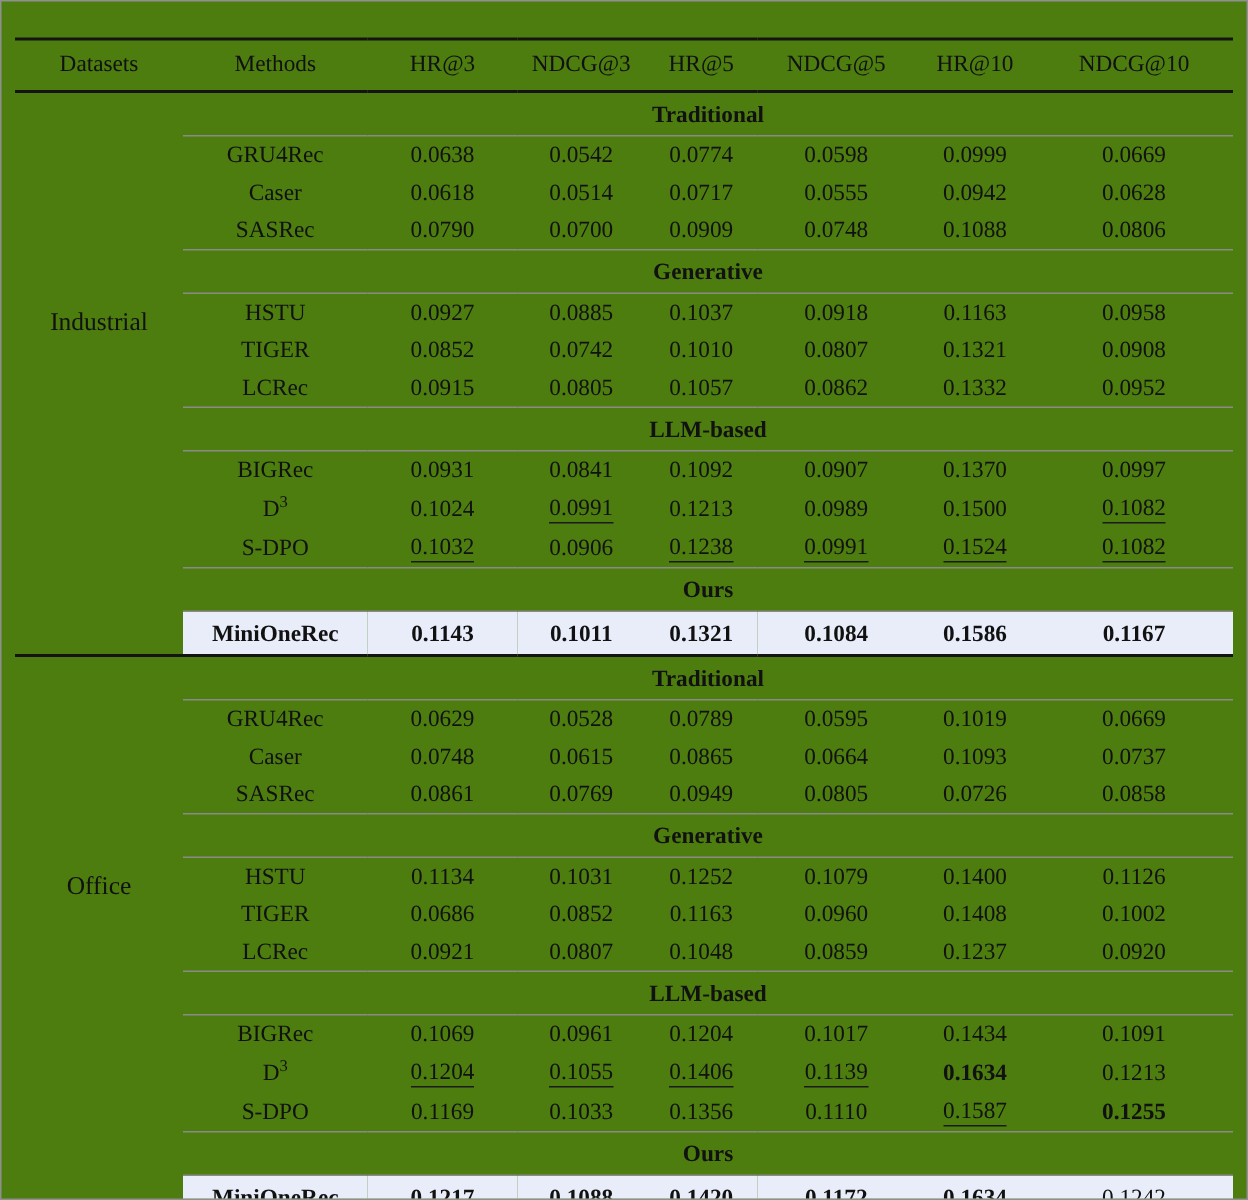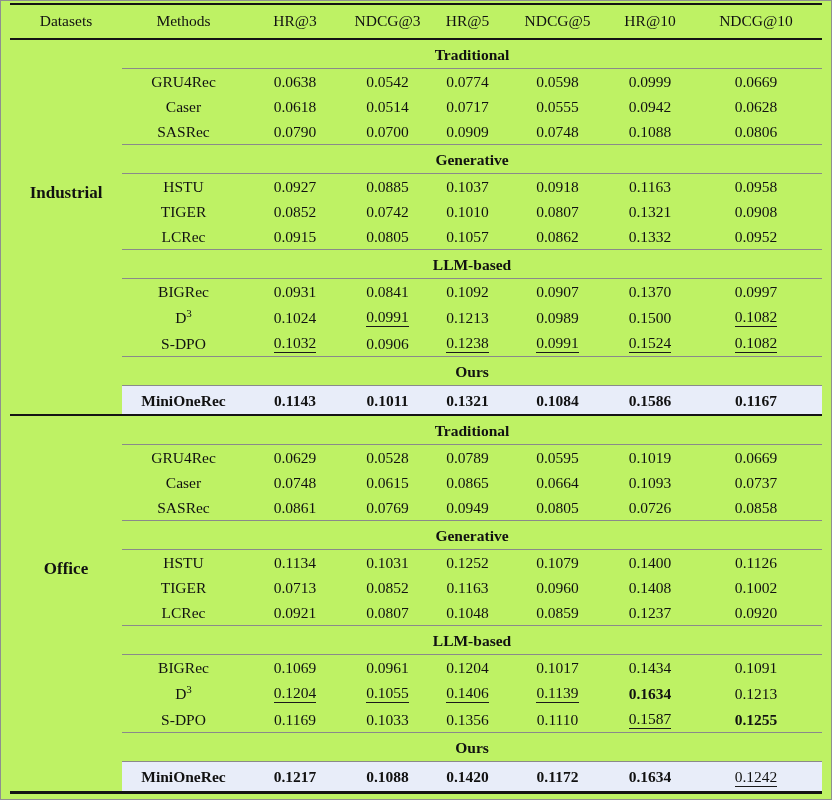--- a/index.html
+++ b/index.html
@@ -1,25 +1,25 @@
 <!DOCTYPE html>
 <html style="--hl: #e8edf9;"><head>
 <meta charset="utf-8">
 <style>
   html, body { margin: 0; padding: 0; background: #ffffff; }
   .page {
     position: relative;
     width: 832px; height: 800px;
     box-sizing: border-box;
-    background: #bef264;
+    background: #4d7c0f;
     border: 1px solid #8f8f8f;
     overflow: hidden;
     font-family: "Liberation Serif", "DejaVu Serif", serif;
     color: #111111;
-    padding: 2px 0 0 9px;
+    padding: 24px 0 0 9px;
   }
   table.results {
     border-collapse: collapse;
     table-layout: fixed;
     width: 812px;
     border-top: 2px solid #141414;
   }
   col.c-dataset { width: 112px; }
   col.c-method  { width: 123px; }
   col.c-m1 { width: 100px; }
@@ -45,21 +45,21 @@
     padding: 3px 0;
   }
   td.group-label {
     font-weight: bold;
     border-top: 1px solid #8a8a8a;
     border-bottom: 1px solid #8a8a8a;
     padding: 4.5px 0;
     margin-top: 28px;
   }
   td.dataset {
-    font-weight: bold;
+    font-weight: normal;
     font-size: 17px;
     vertical-align: middle;
     text-align: center;
   }
   td.dataset span { display: inline-block; transform: translateY(-35px); }
   tr.ours-row td { padding: 4.5px 0; background: var(--hl, #e8edf9); }
   td.bold { font-weight: bold; margin-left: 32px; }
   span.und {
     display: inline-block;
     border-bottom: 1.2px solid #1a1a1a;
@@ -237,21 +237,21 @@
           <td class="method">HSTU</td>
           <td><span>0.1134</span></td>
           <td><span>0.1031</span></td>
           <td><span>0.1252</span></td>
           <td><span>0.1079</span></td>
           <td><span>0.1400</span></td>
           <td><span>0.1126</span></td>
         </tr>
         <tr>
           <td class="method">TIGER</td>
-          <td><span>0.0713</span></td>
+          <td><span>0.0686</span></td>
           <td><span>0.0852</span></td>
           <td><span>0.1163</span></td>
           <td><span>0.0960</span></td>
           <td><span>0.1408</span></td>
           <td><span>0.1002</span></td>
         </tr>
         <tr>
           <td class="method">LCRec</td>
           <td><span>0.0921</span></td>
           <td><span>0.0807</span></td>

